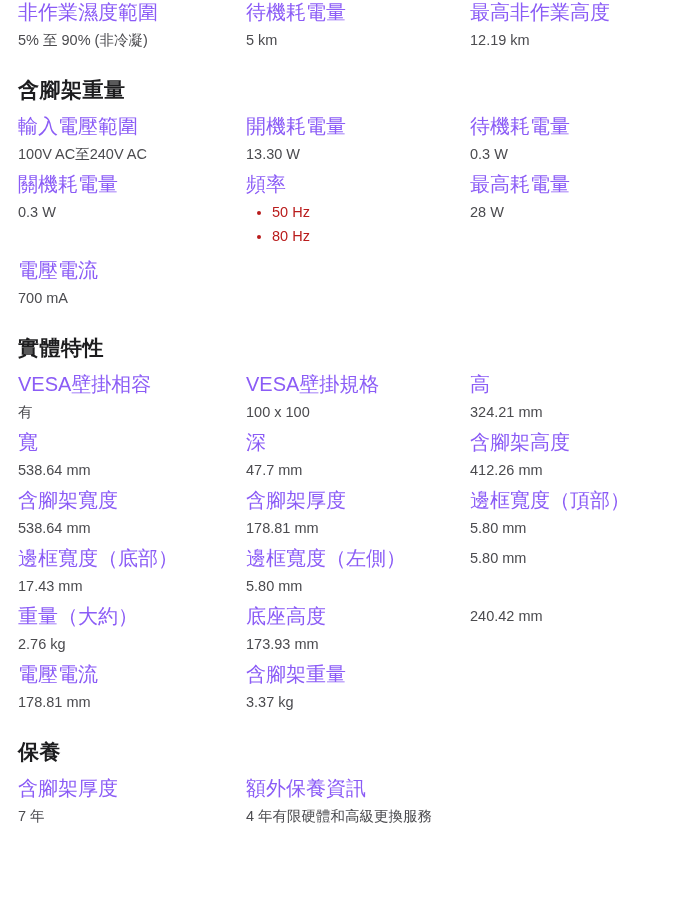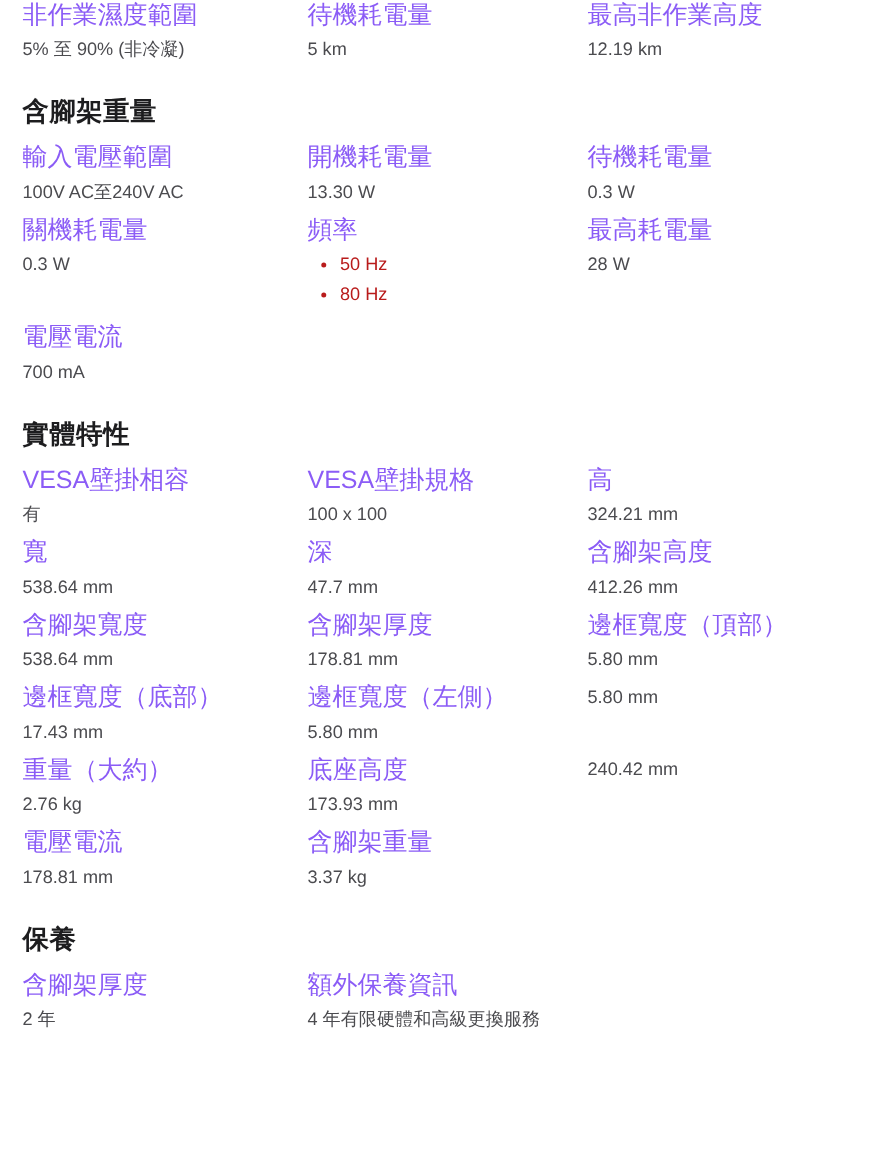--- a/index.html
+++ b/index.html
@@ -202,21 +202,21 @@
       <div class="spec-value">3.37 kg</div>
     </div>
     <div class="cell"></div>
   </div>
 
   <div class="grid">
     <h2 class="section-title section-head-row">保養</h2>
 
     <div class="cell">
       <div class="spec-label">含腳架厚度</div>
-      <div class="spec-value">2 年</div>
+      <div class="spec-value">7 年</div>
     </div>
     <div class="cell">
       <div class="spec-label">額外保養資訊</div>
       <div class="spec-value">4 年有限硬體和高級更換服務</div>
     </div>
     <div class="cell"></div>
   </div>
 
 </div>
 

